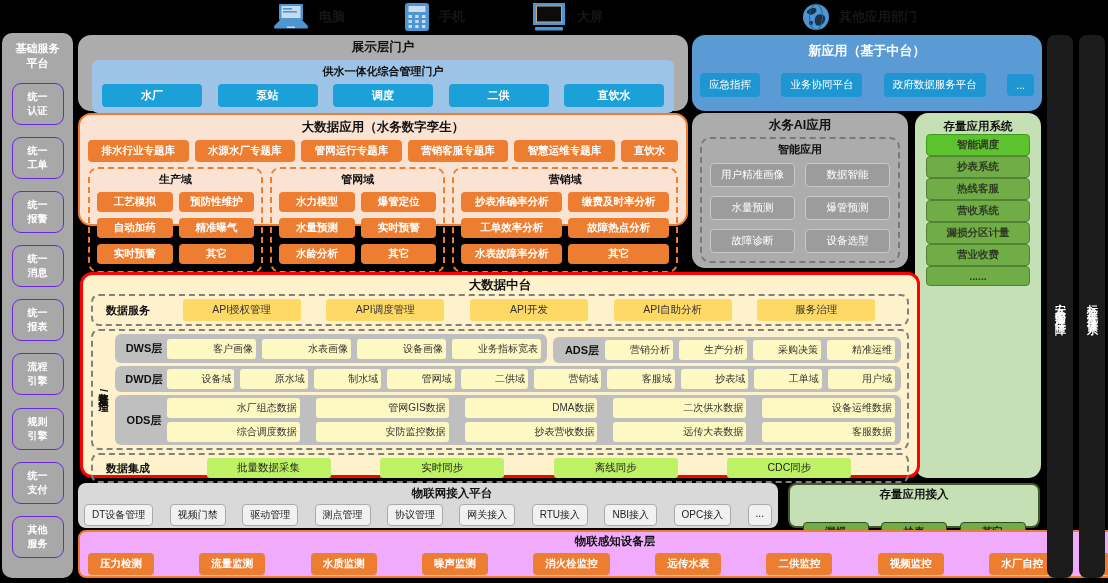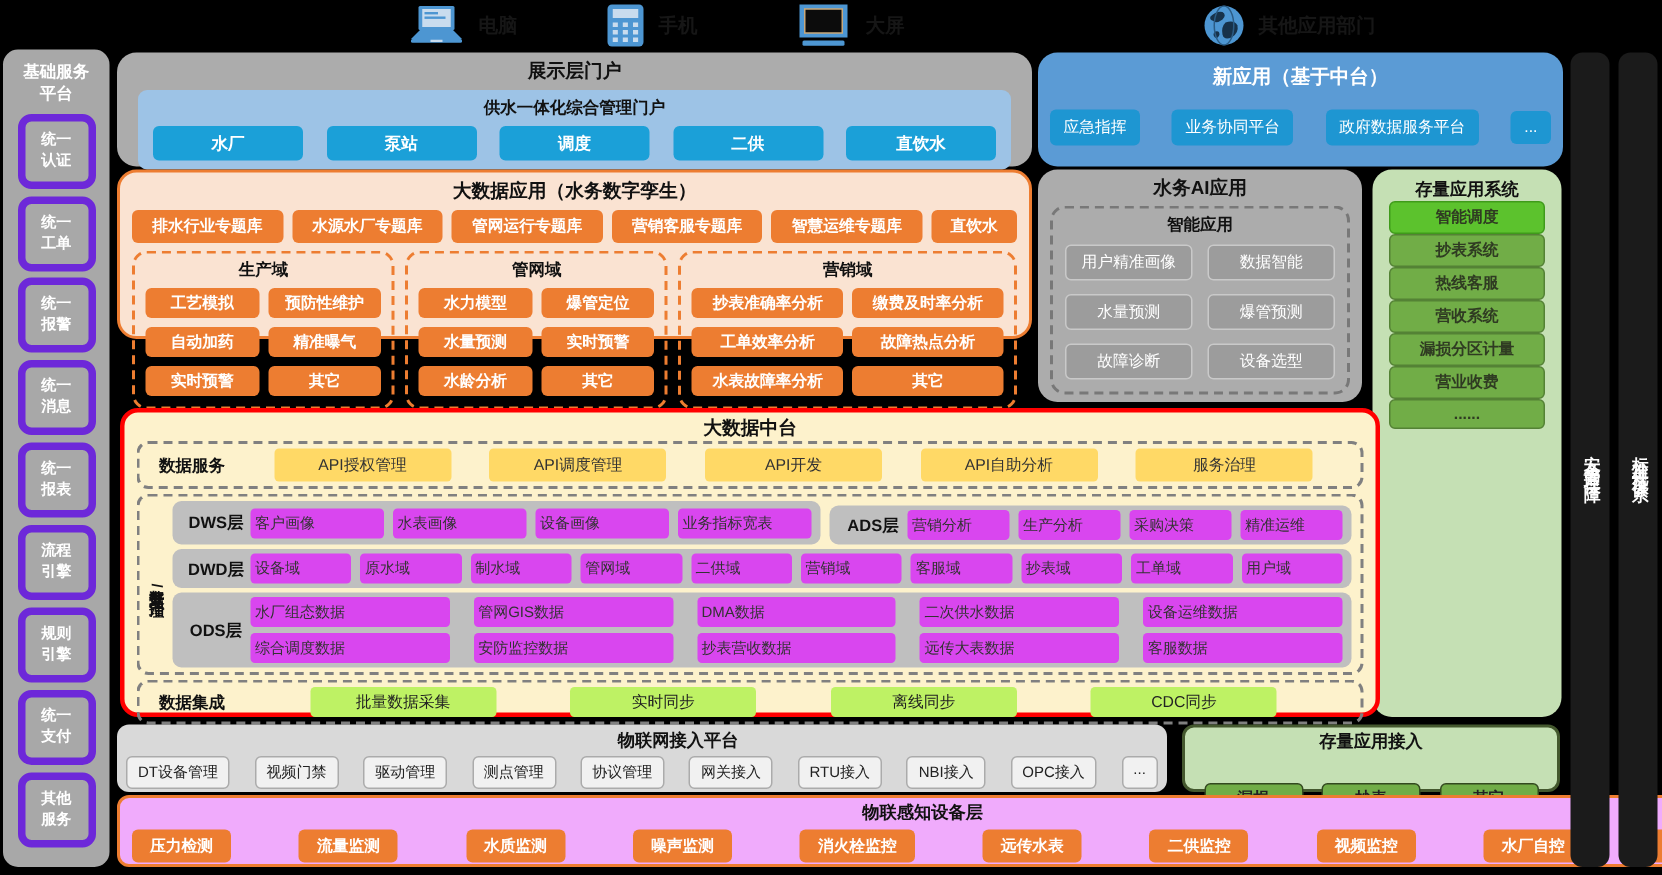--- a/index.html
+++ b/index.html
@@ -7,21 +7,21 @@
     font-family:"Liberation Sans","DejaVu Sans",sans-serif;}
   .abs{position:absolute;}
   
   .chan{position:absolute;top:2px;height:30px;display:flex;align-items:center;gap:9px;}
   .chan-label{color:#161616;font-weight:bold;font-size:13px;white-space:nowrap;}
   
   #sidebar{left:2px;top:33px;width:71px;height:545px;background:#A8A8A8;border-radius:10px;
     display:flex;flex-direction:column;align-items:center;padding:8px 0 8px;box-sizing:border-box;}
   .sb-title{color:#fff;font-weight:bold;font-size:11px;text-align:center;white-space:pre-line;line-height:1.35;}
   .sidebar-list{flex:1;display:flex;flex-direction:column;justify-content:space-evenly;align-items:center;width:100%;}
-  .sidebar-item{border:5px solid #6d28d9;border-radius:9px;color:#fff;font-weight:bold;font-size:10px;
+  .sidebar-item{border:1px solid #6d28d9;border-radius:9px;color:#fff;font-weight:bold;font-size:10px;
     text-align:center;white-space:pre-line;width:52px;padding:6px 0;line-height:1.4;box-sizing:border-box;}
   
   #presentation{left:78px;top:35px;width:610px;height:76px;background:#ACACAC;border-radius:13px;box-sizing:border-box;}
   .sec-title{text-align:center;font-weight:bold;font-size:12.5px;color:#111;padding-top:4px;}
   .portal{margin:4px 14px 0;background:#9DC3E6;border-radius:6px;padding:2px 10px 6px;}
   .portal-title{text-align:center;font-weight:bold;font-size:11px;color:#111;margin:2px 0 5px;}
   .portal-list{display:flex;justify-content:space-between;}
   .btn-blue{background:#1BA0D8;color:#fff;font-weight:bold;font-size:11px;border-radius:4px;
     padding:4px 0;width:100px;text-align:center;}
   
@@ -67,21 +67,21 @@
   .row-label{font-weight:bold;font-size:11px;color:#111;width:58px;text-align:center;flex:none;}
   .service-list{flex:1;display:flex;justify-content:space-evenly;}
   .chip-lg{background:#FFD966;color:#333;font-size:10.5px;border-radius:3px;padding:4px 0;width:118px;text-align:center;}
   .devgov{position:relative;padding:3px 6px 3px 22px;margin-bottom:3px;}
   .vlabel{position:absolute;left:3px;top:0;bottom:0;display:flex;align-items:center;justify-content:center;
     writing-mode:vertical-rl;font-weight:bold;font-size:10px;color:#111;letter-spacing:1px;}
   .gray-row{background:#BFBFBF;border-radius:6px;display:flex;align-items:center;padding:3px 6px;}
   .gray-row+.gray-row,.row-pair+.gray-row{margin-top:3px;}
   .layer-label{font-weight:bold;font-size:11px;color:#111;width:46px;text-align:center;flex:none;}
   .chips{flex:1;display:flex;gap:6px;}
-  .chip{background:#d946ef;color:#333;font-size:10px;border-radius:3px;padding:3px 3px;text-align:left;
+  .chip{background:#fef9c3;color:#333;font-size:10px;border-radius:3px;padding:3px 3px;text-align:right;
     flex:1;white-space:nowrap;}
   .row-pair{display:flex;gap:6px;}
   .row-pair .gray-row{flex:1;}
   .row-pair .ads-box{flex:0.8;}
   .ods-rows{flex:1;display:flex;flex-direction:column;gap:4px;}
   .ods-grid{display:grid;grid-template-columns:repeat(5,1fr);gap:0 16px;}
   .integration-row{display:flex;align-items:center;padding:3px 6px;margin-top:3px;}
   .int-list{flex:1;display:flex;justify-content:space-evenly;}
   .btn-mid{background:#bef264;color:#222;font-size:10.5px;border-radius:3px;padding:3px 0;width:124px;text-align:center;}
   

